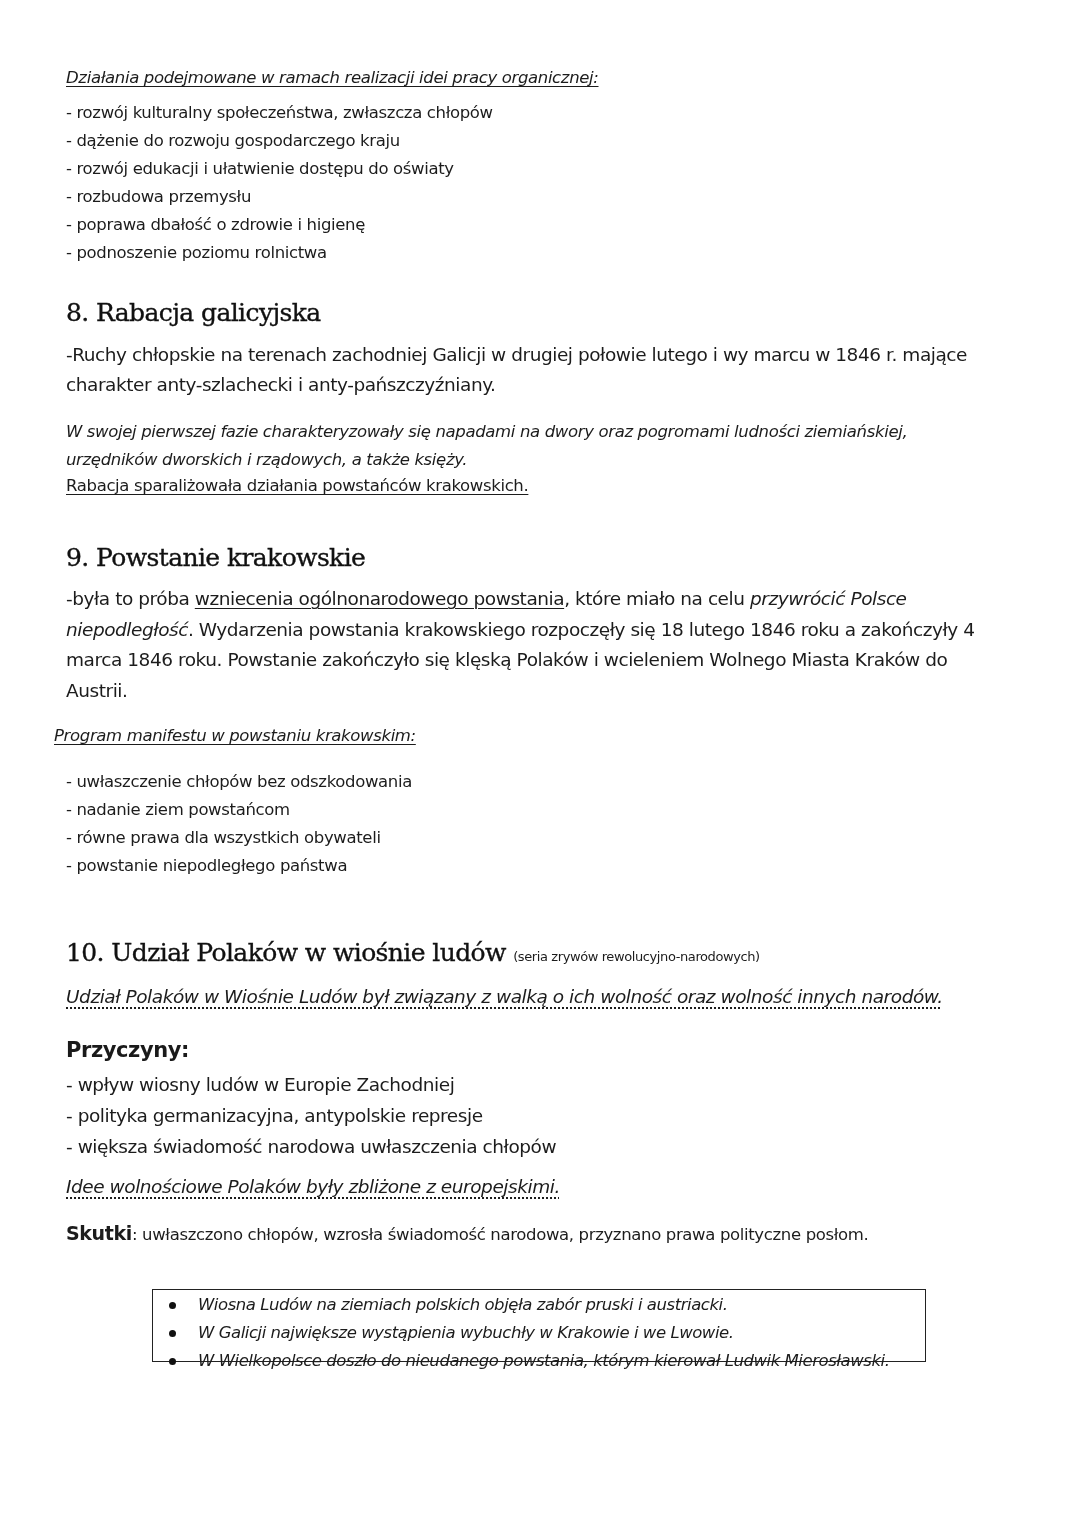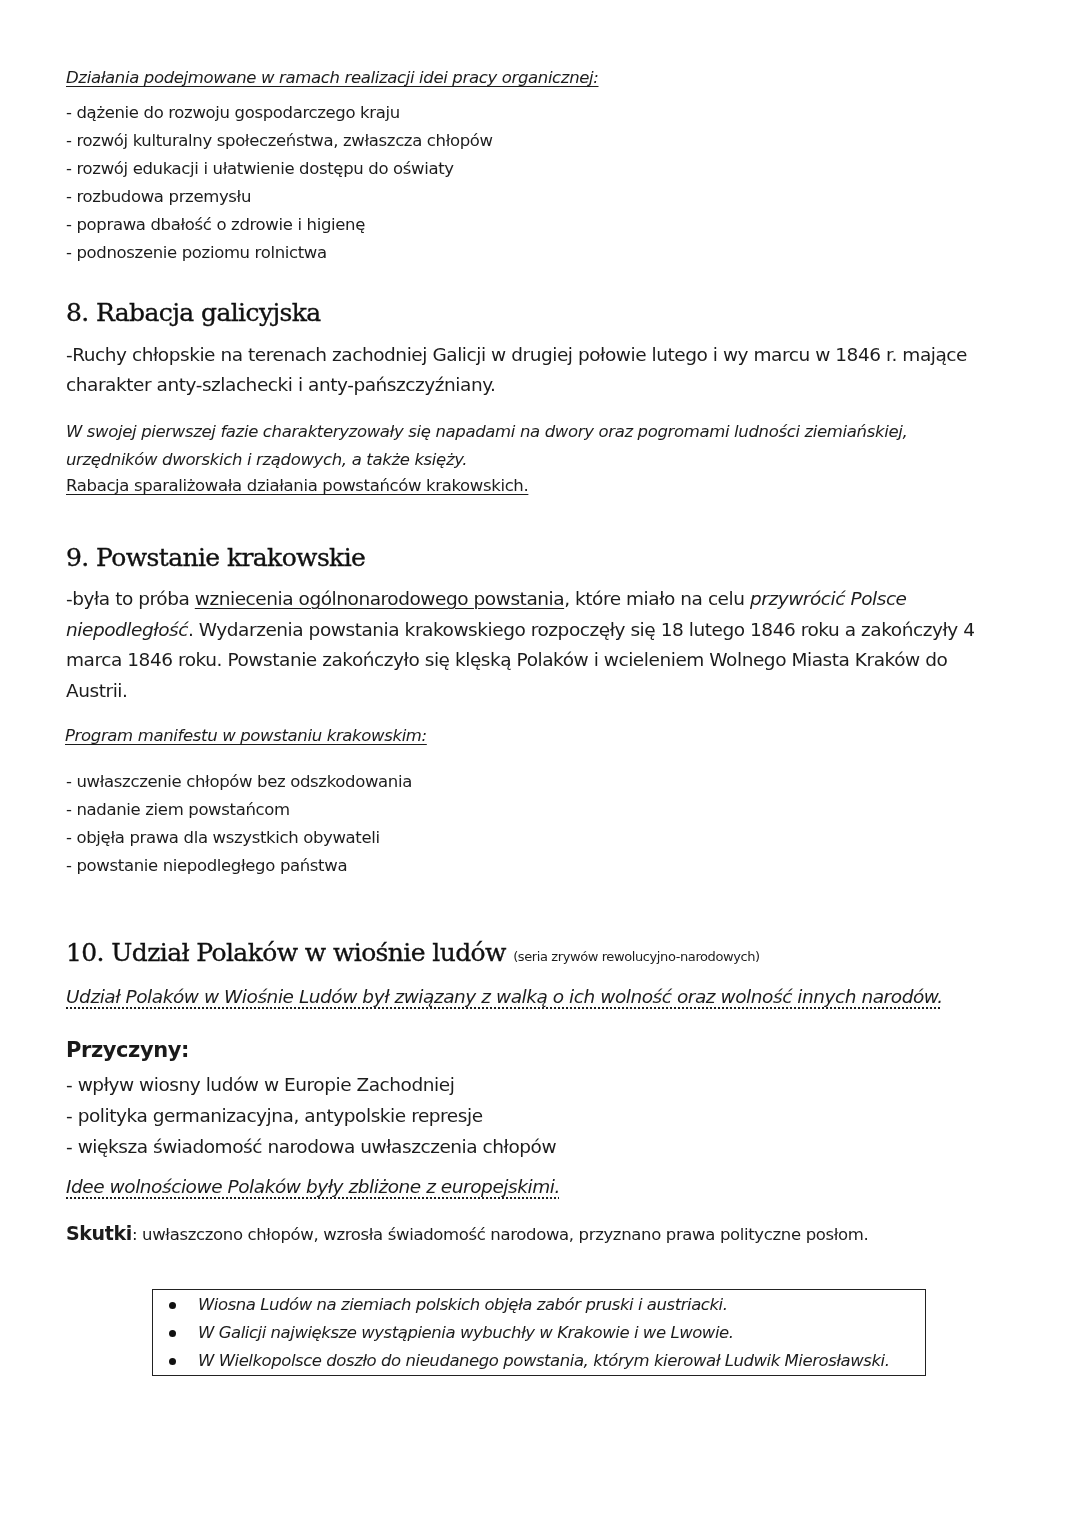--- a/index.html
+++ b/index.html
@@ -73,21 +73,21 @@
       color: #1a1a1a;
     }
 
     .para-lines div { white-space: nowrap; }
 
     .summary-box {
       position: absolute;
       left: 152px;
       top: 1289px;
       width: 774px;
-      height: 87px;
+      height: 73px;
       border: 1.5px solid #222222;
       box-sizing: border-box;
     }
     .summary-box .row {
       position: absolute;
       left: 0;
       height: 28px;
       line-height: 28px;
       white-space: nowrap;
     }
@@ -112,22 +112,22 @@
     }
   </style>
 </head>
 <body>
 
 <div class="page">
 
   <div class="abs sm italic ul" style="left:66px; top:68px;">Działania podejmowane w ramach realizacji idei pracy organicznej:</div>
 
   <div class="abs sm sm-list" style="left:66px; top:99px;">
+    <div>- rozwój kulturalny społeczeństwa, zwłaszcza chłopów</div>
     <div>- dążenie do rozwoju gospodarczego kraju</div>
-    <div>- rozwój kulturalny społeczeństwa, zwłaszcza chłopów</div>
     <div>- rozwój edukacji i ułatwienie dostępu do oświaty</div>
     <div>- rozbudowa przemysłu</div>
     <div>- poprawa dbałość o zdrowie i higienę</div>
     <div>- podnoszenie poziomu rolnictwa</div>
   </div>
 
   <div class="abs heading" style="left:66px; top:298px;">8. Rabacja galicyjska</div>
 
   <div class="abs md para-lines" style="left:66px; top:340px; line-height:30px;">
     <div>-Ruchy chłopskie na terenach zachodniej Galicji w drugiej połowie lutego i wy marcu w 1846 r. mające</div>
@@ -147,26 +147,26 @@
     <div>
       <span>-była to próba </span><span class="ul">wzniecenia ogólnonarodowego powstania</span><span>, które miało na celu </span><span class="italic">przywrócić Polsce</span>
     </div>
     <div>
       <span class="italic">niepodległość</span><span>. Wydarzenia powstania krakowskiego rozpoczęły się 18 lutego 1846 roku a zakończyły 4</span>
     </div>
     <div>marca 1846 roku. Powstanie zakończyło się klęską Polaków i wcieleniem Wolnego Miasta Kraków do</div>
     <div>Austrii.</div>
   </div>
 
-  <div class="abs sm italic ul" style="left:65px; top:726px;">Program manifestu w powstaniu krakowskim:</div>
+  <div class="abs sm italic ul" style="left:54px; top:726px;">Program manifestu w powstaniu krakowskim:</div>
 
   <div class="abs sm sm-list" style="left:66px; top:768px;">
     <div>- uwłaszczenie chłopów bez odszkodowania</div>
     <div>- nadanie ziem powstańcom</div>
-    <div>- objęła prawa dla wszystkich obywateli</div>
+    <div>- równe prawa dla wszystkich obywateli</div>
     <div>- powstanie niepodległego państwa</div>
   </div>
 
   <div class="abs heading" style="left:66px; top:938px;">
     <span>10. Udział Polaków w wiośnie ludów</span>
     <span class="note">(seria zrywów rewolucyjno-narodowych)</span>
   </div>
 
   <div class="abs md italic ul-dotted" style="left:66px; top:986px;">Udział Polaków w Wiośnie Ludów był związany z walką o ich wolność oraz wolność innych narodów.</div>
 

